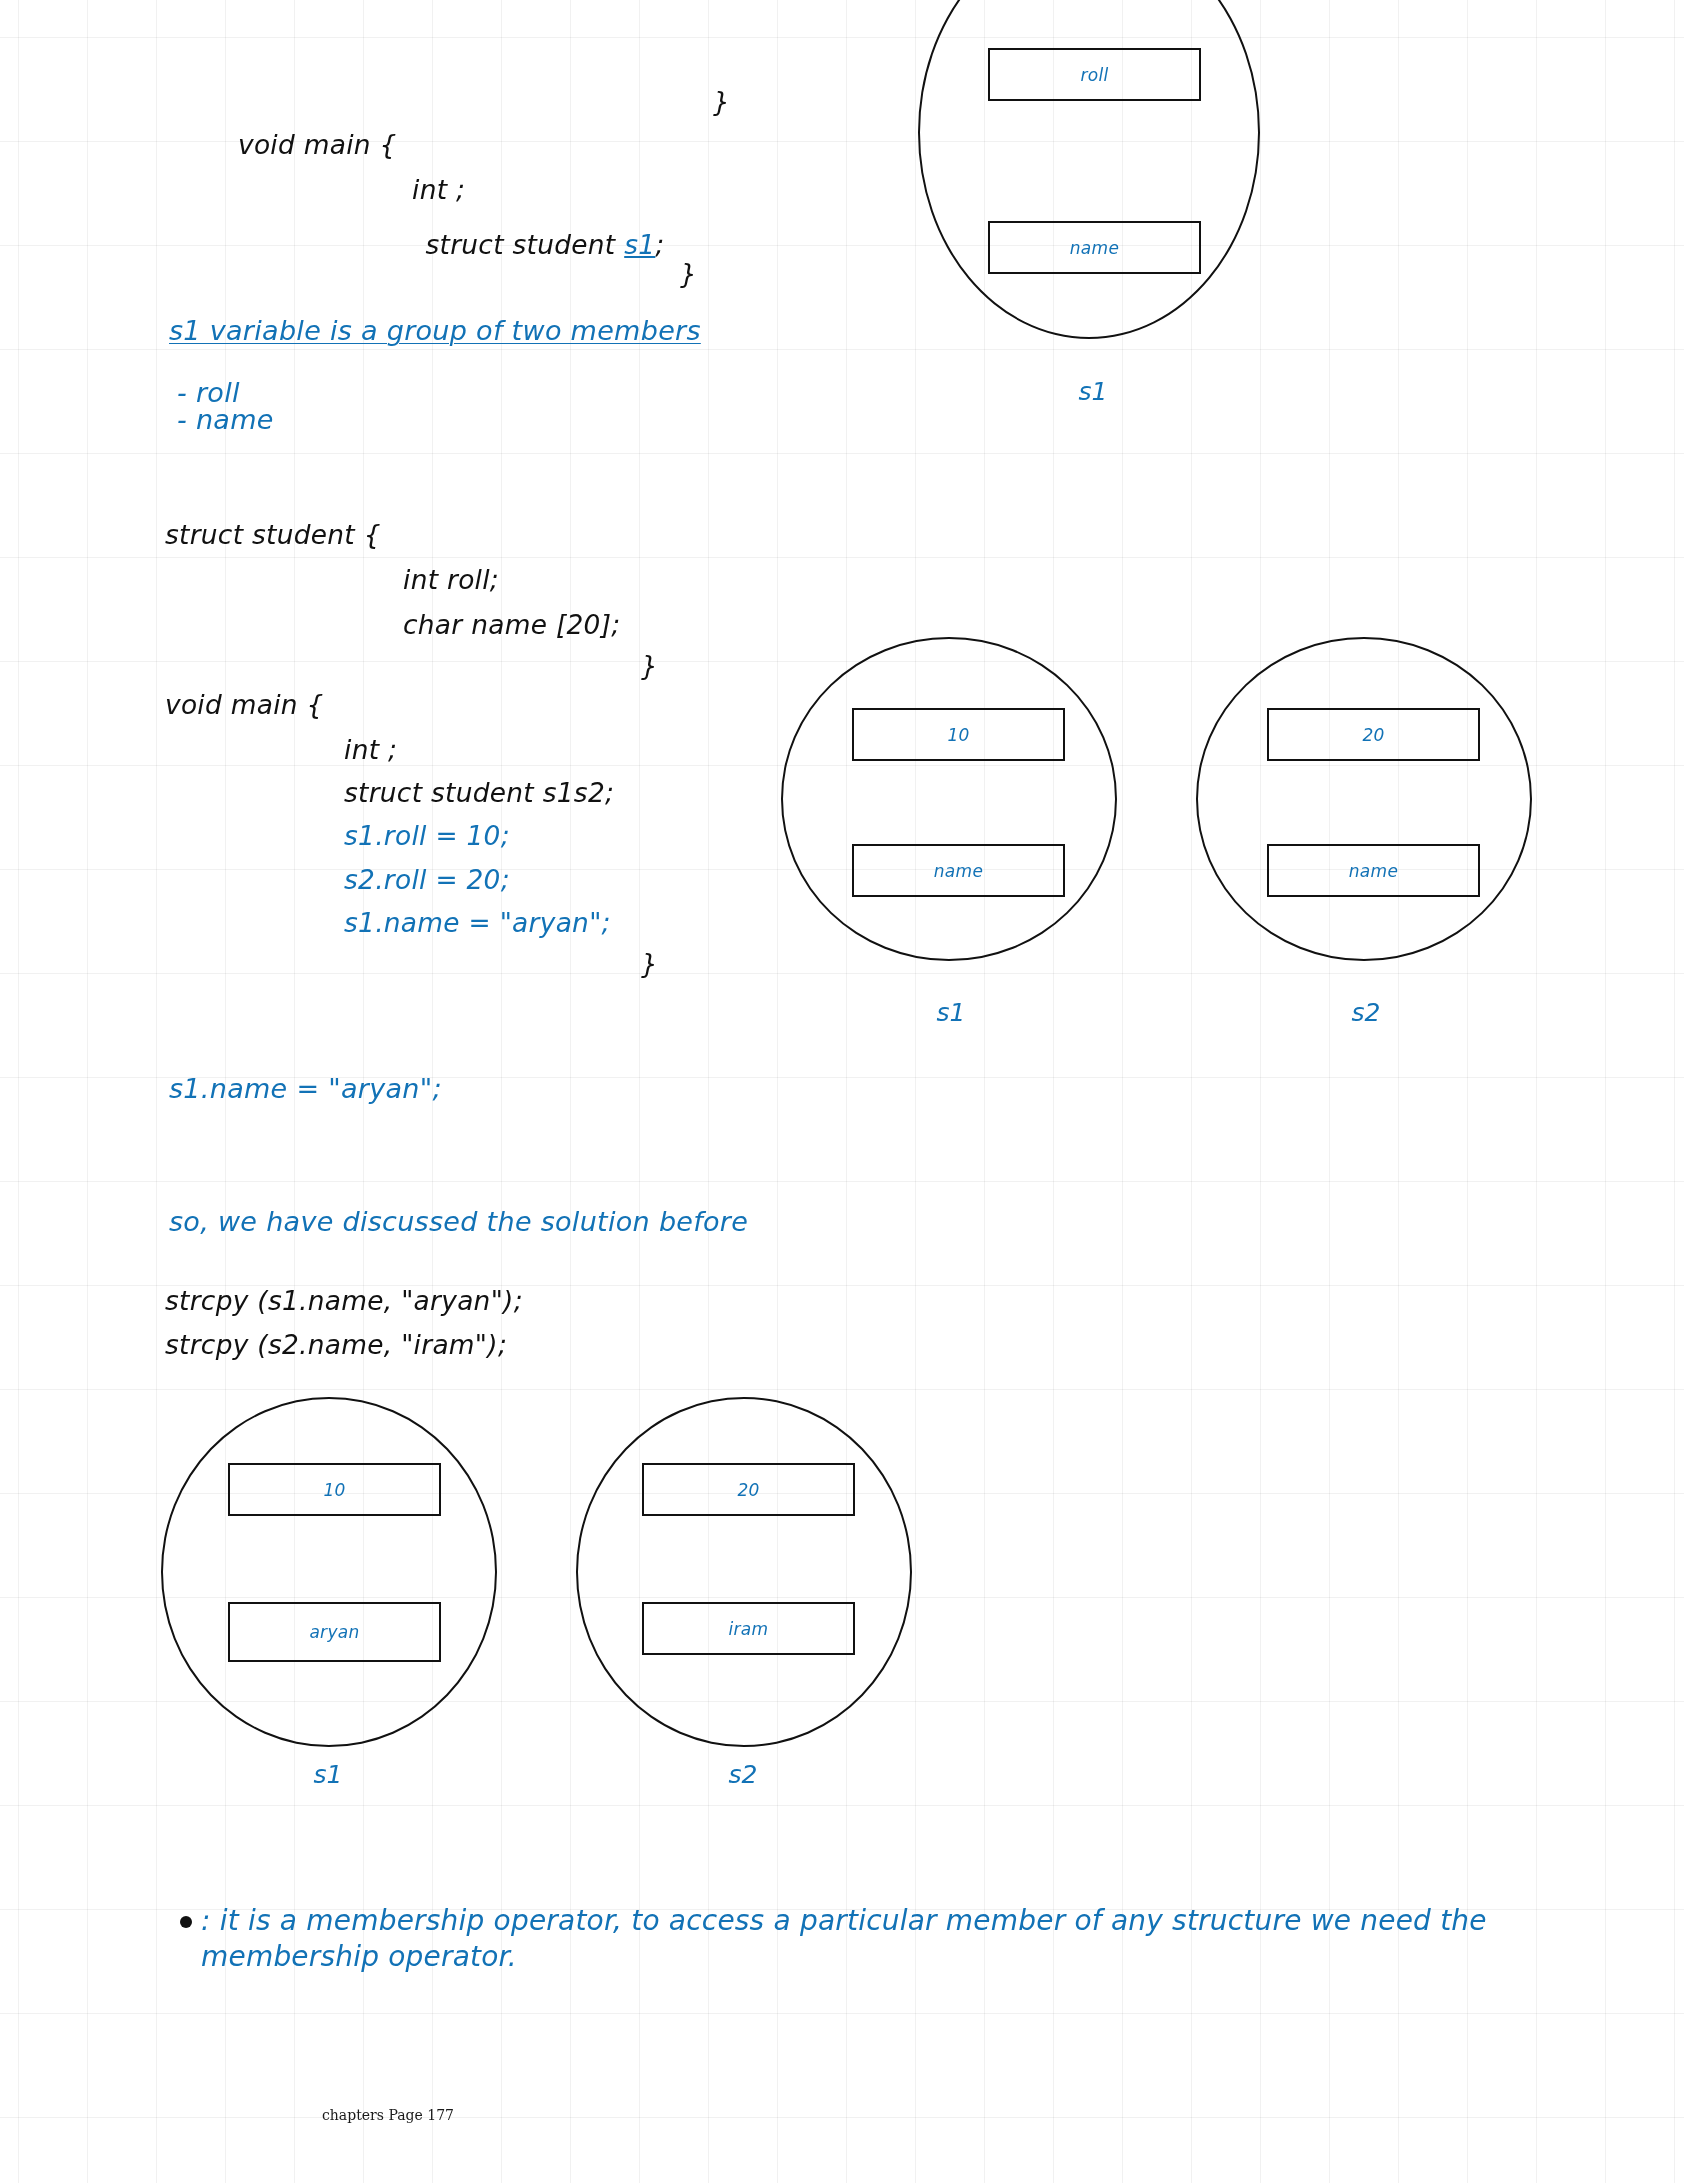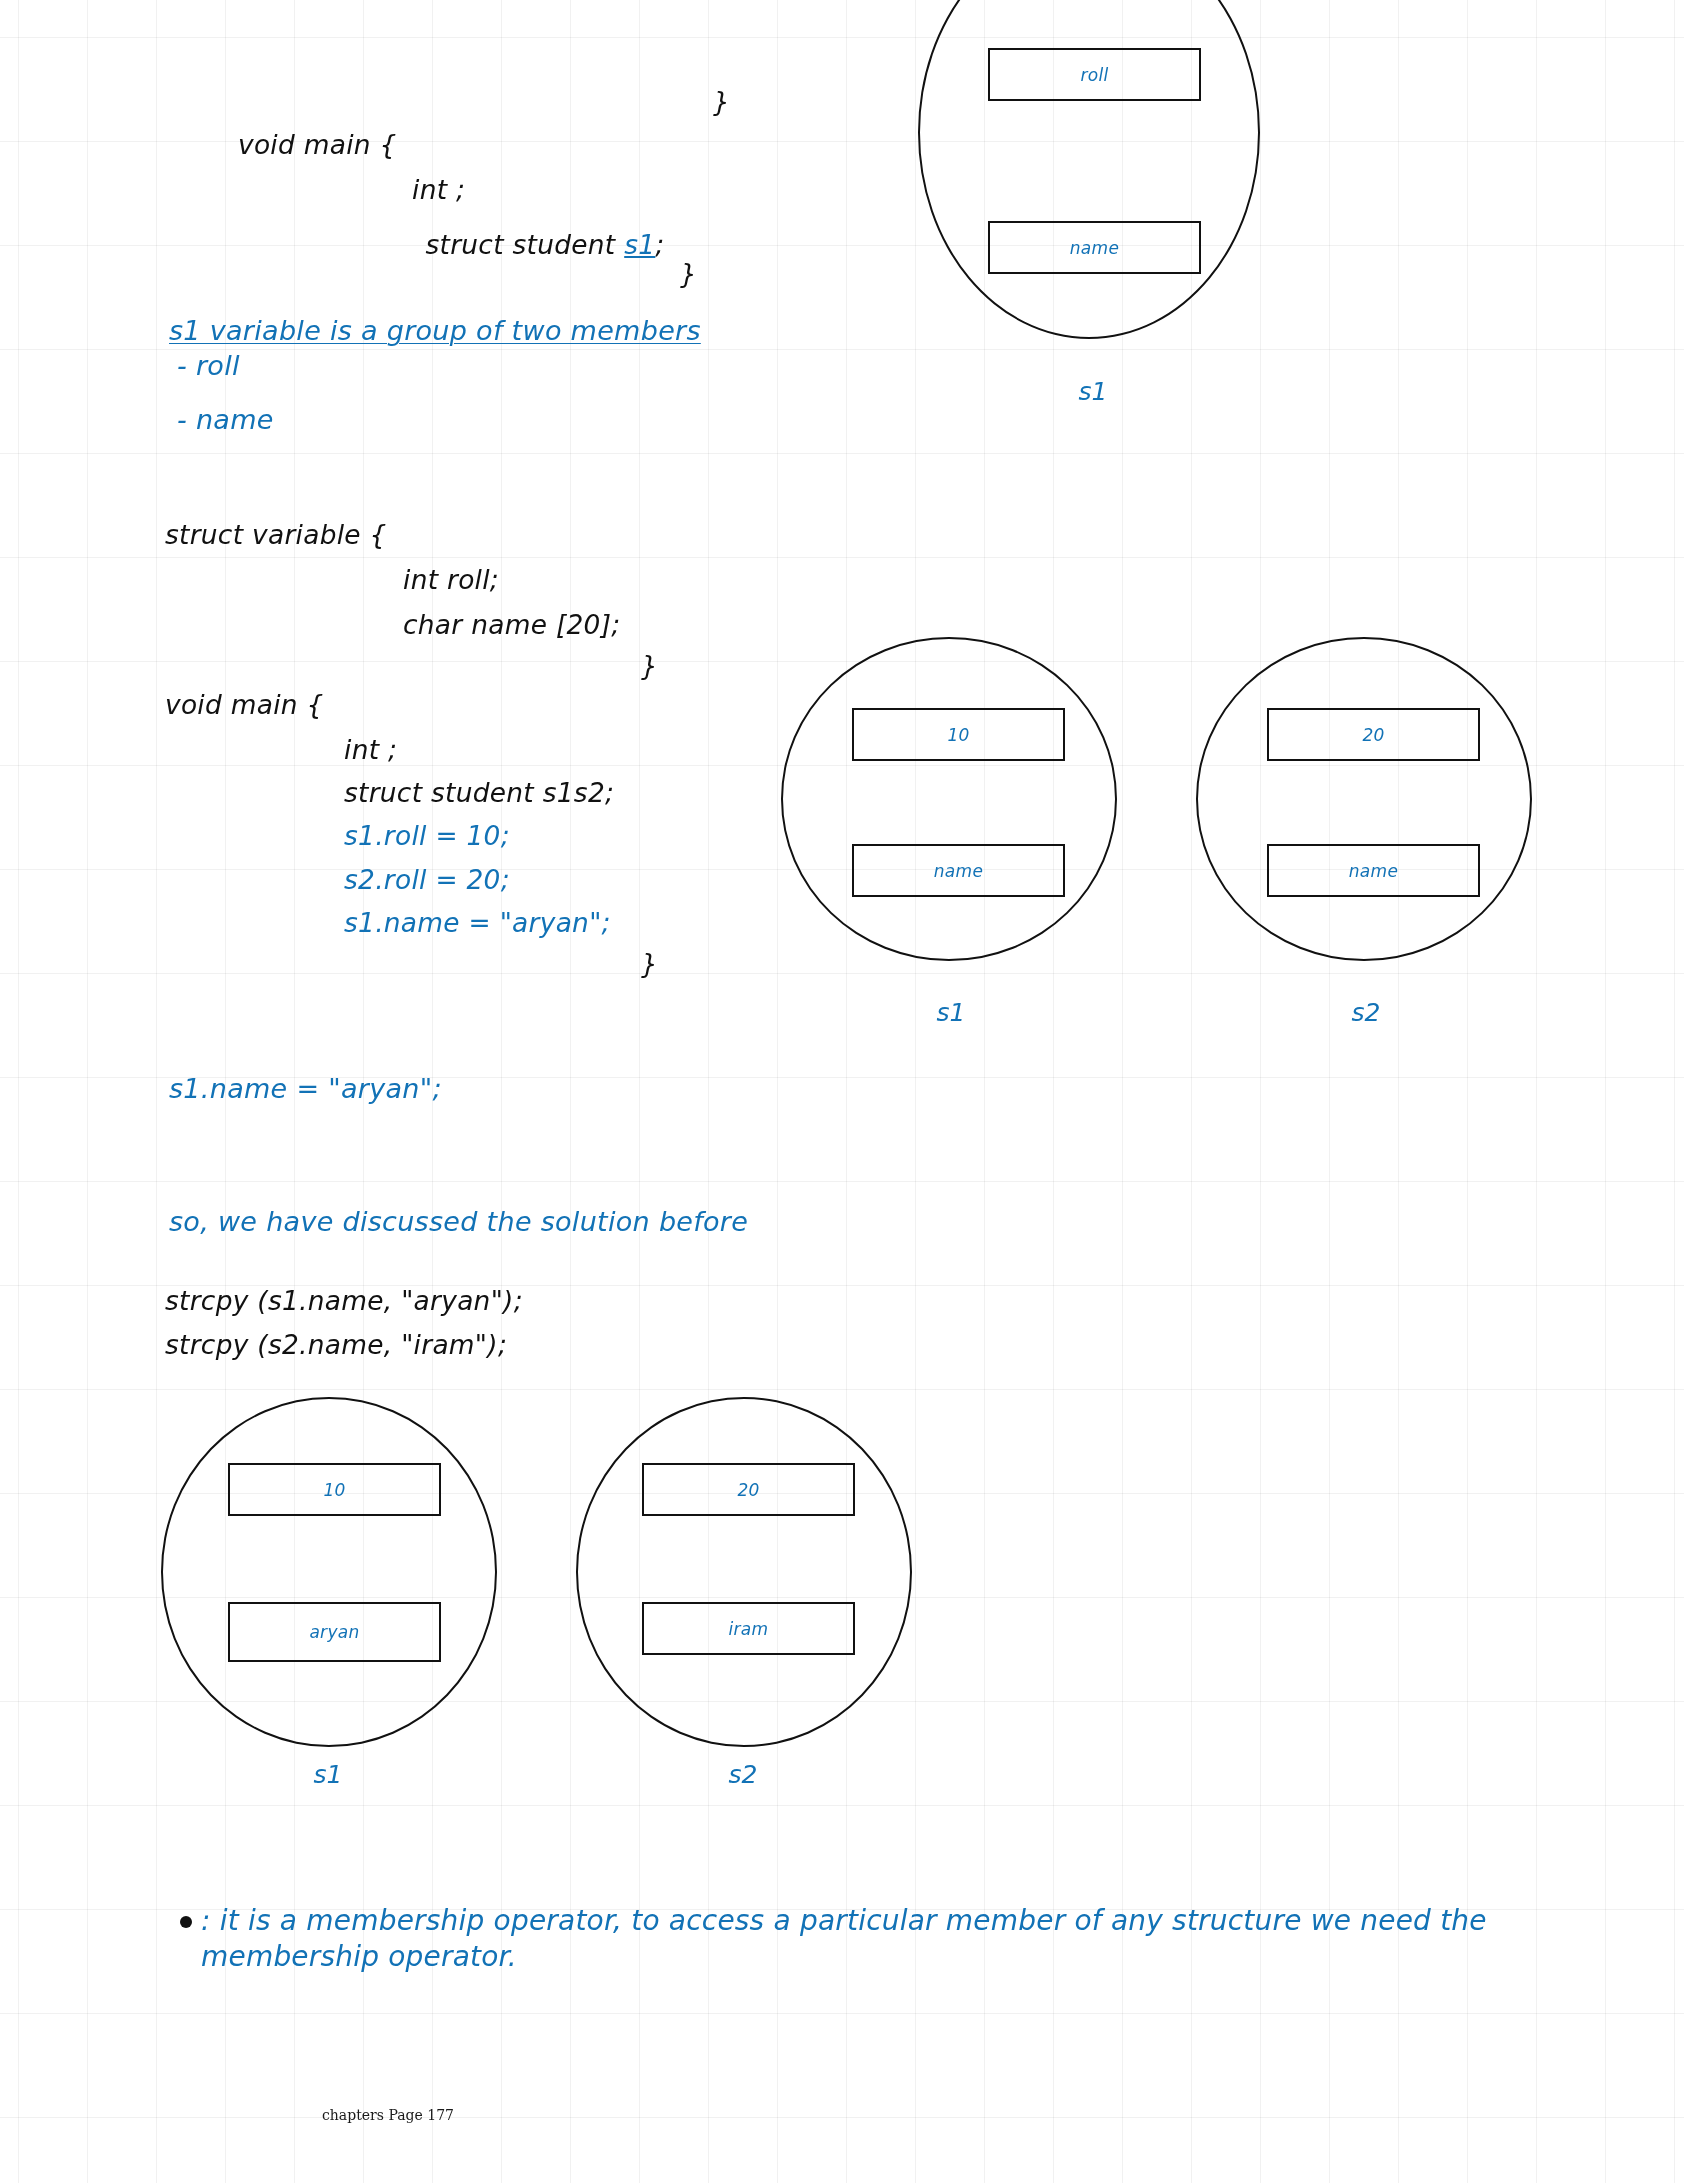--- a/index.html
+++ b/index.html
@@ -108,37 +108,37 @@
   <div class="hw sz-code ink-black" style="left:412px; top:177px;">int ;</div>
 
   <div style="position:absolute; left:412px; top:220px; white-space:pre;">
     <span class="hw sz-code ink-black" style="position:relative;">struct student </span><span class="hw sz-code ink-blue" style="position:relative; text-decoration:underline;">s1</span><span class="hw sz-code ink-black" style="position:relative;">;</span>
   </div>
 
   <div class="hw sz-code ink-black" style="left:680px; top:261px;">}</div>
 
   <div class="hw sz-note ink-blue" style="left:169px; top:317px; text-decoration:underline; text-decoration-thickness:1.3px; text-underline-offset:2.6px;">s1 variable is a group of two members</div>
 
-  <div class="hw sz-note ink-blue" style="left:177px; top:352px;">- roll</div>
+  <div class="hw sz-note ink-blue" style="left:177px; top:379px;">- roll</div>
 
   <div class="hw sz-note ink-blue" style="left:177px; top:406px;">- name</div>
 
   <div class="ellipse" style="left:918px; top:-74px; width:342px; height:413px;"></div>
 
   <div class="memberbox" style="left:988px; top:48px; width:213px; height:53px;">
     <span>roll</span>
   </div>
 
   <div class="memberbox" style="left:988px; top:221px; width:213px; height:53px;">
     <span>name</span>
   </div>
 
   <div class="diag-label" style="left:984px; top:377px; width:218px;">s1</div>
 
-  <div class="hw sz-code ink-black" style="left:165px; top:522px;">struct variable {</div>
+  <div class="hw sz-code ink-black" style="left:165px; top:522px;">struct student {</div>
 
   <div class="hw sz-code ink-black" style="left:403px; top:567px;">int roll;</div>
 
   <div class="hw sz-code ink-black" style="left:403px; top:612px;">char name [20];</div>
 
   <div class="hw sz-code ink-black" style="left:641px; top:653px;">}</div>
 
   <div class="hw sz-code ink-black" style="left:165px; top:692px;">void main {</div>
 
   <div class="hw sz-code ink-black" style="left:344px; top:737px;">int ;</div>

